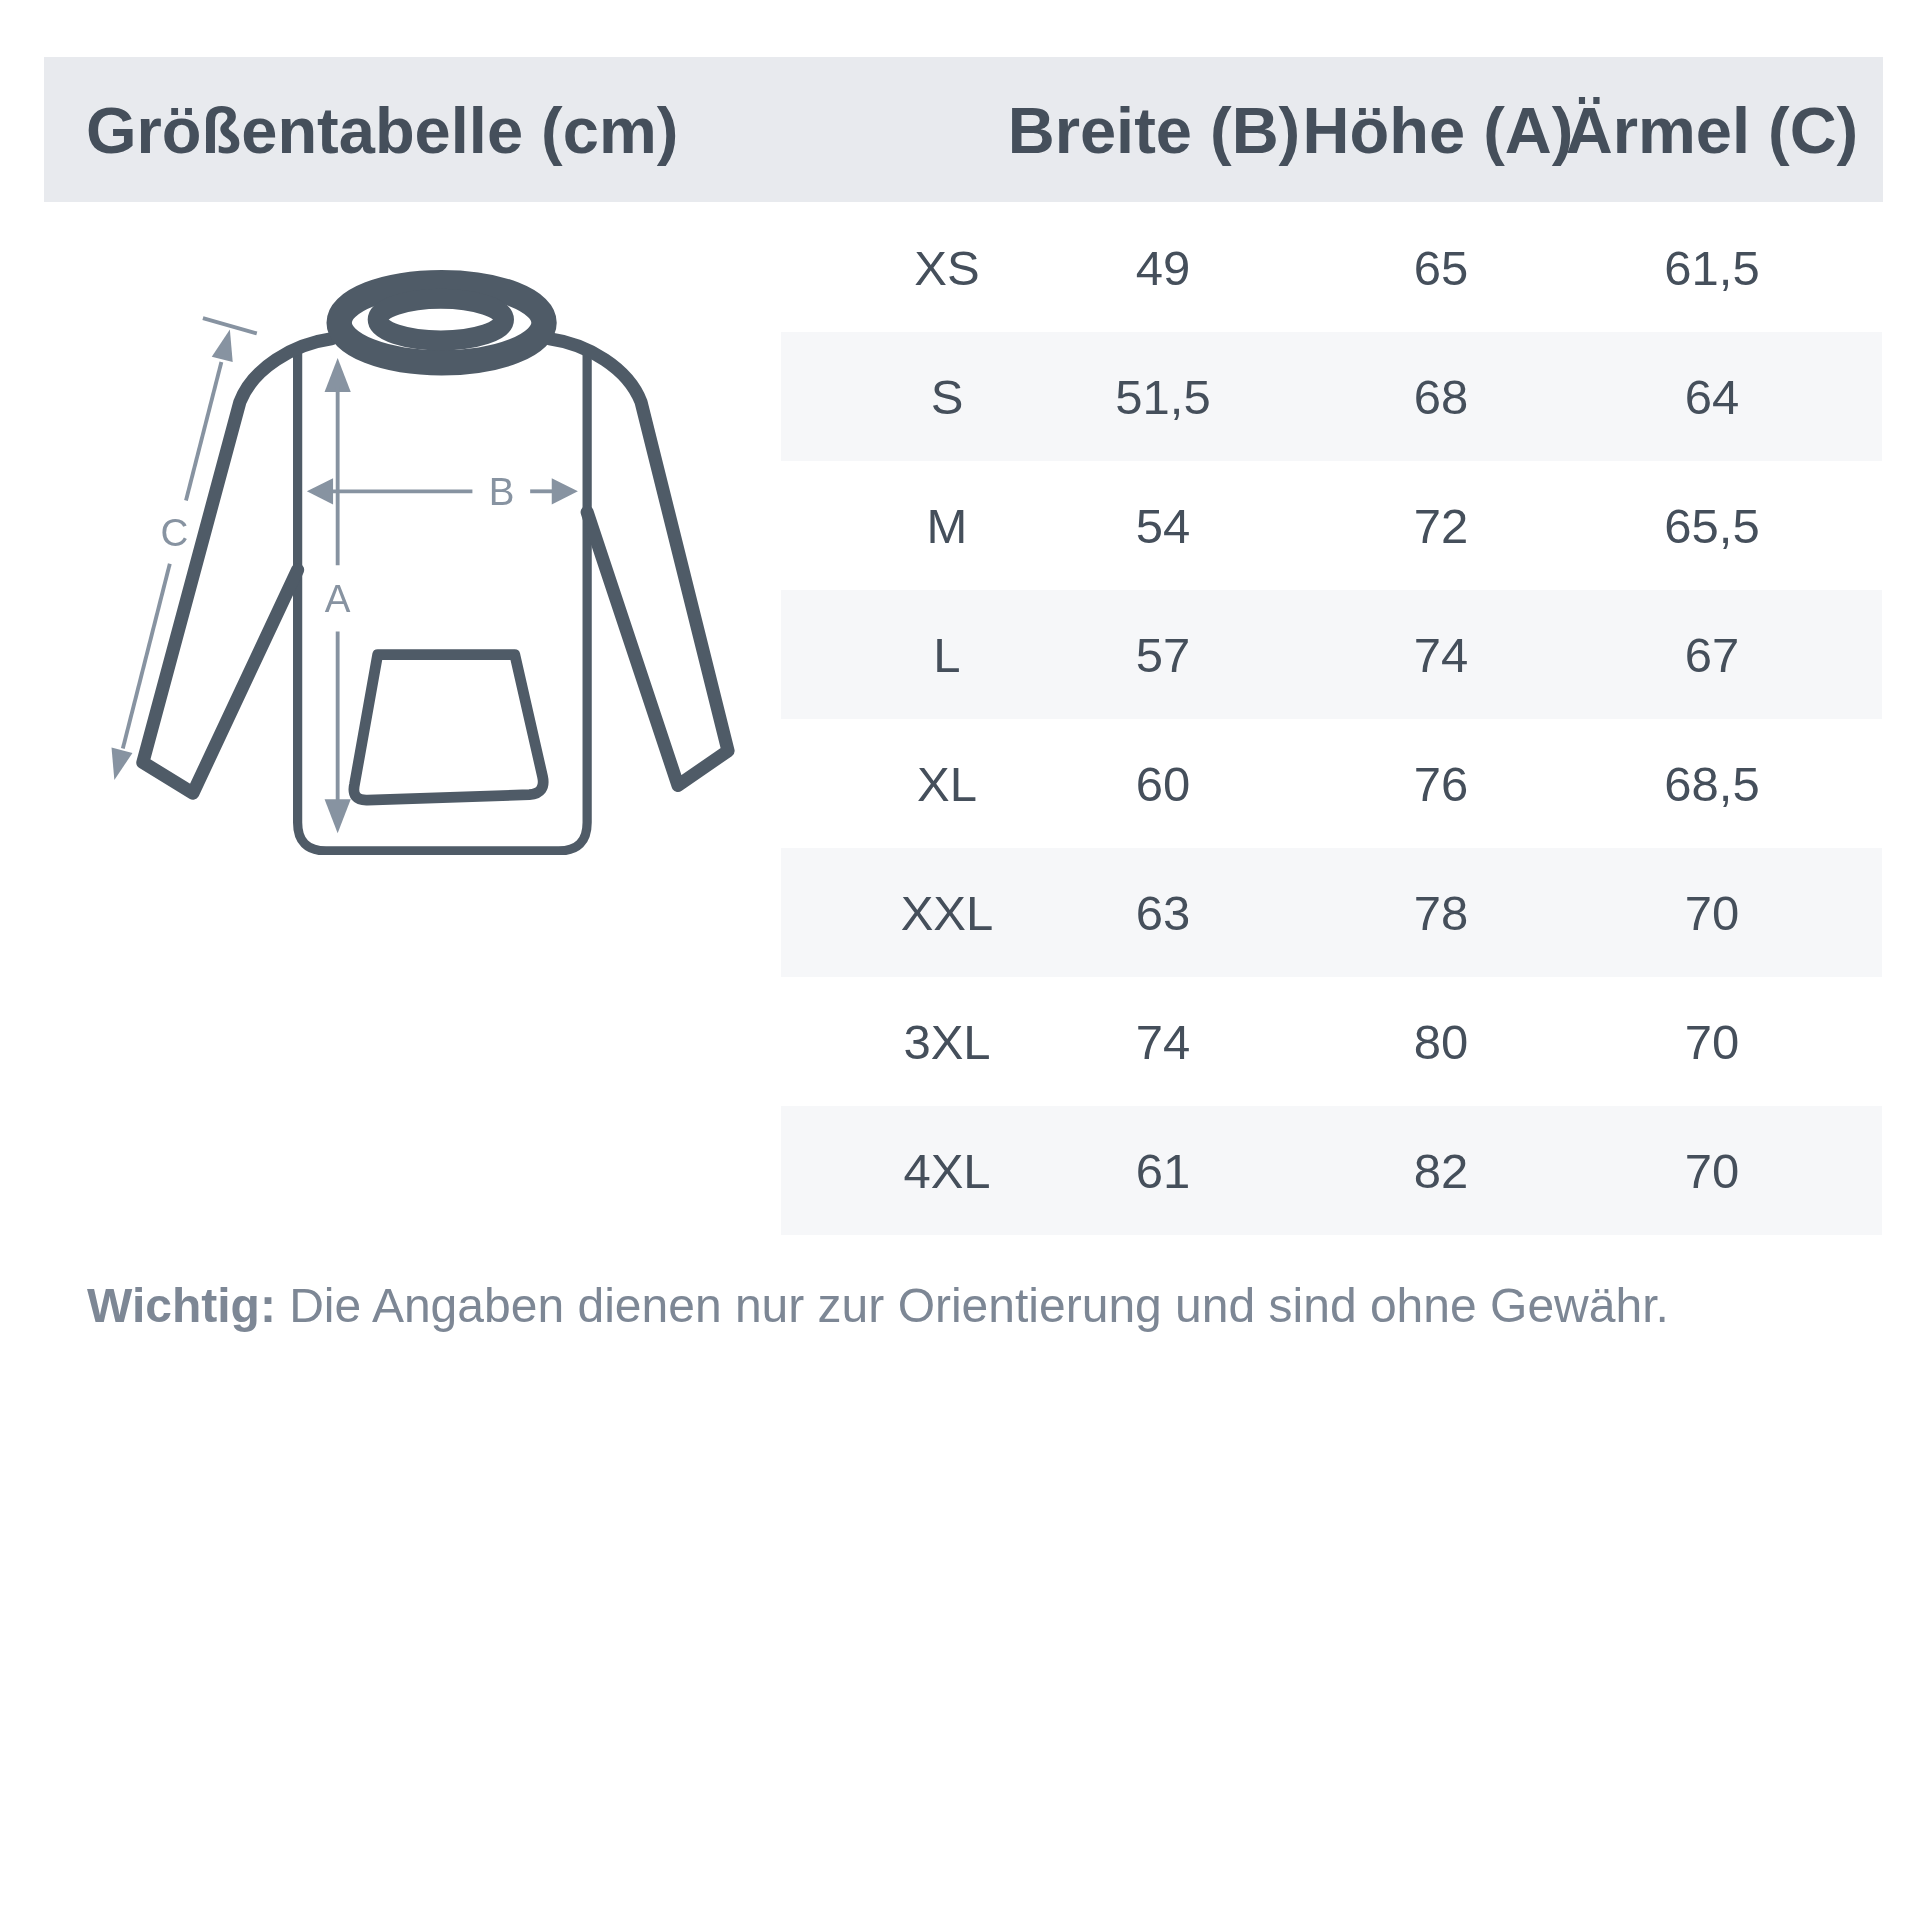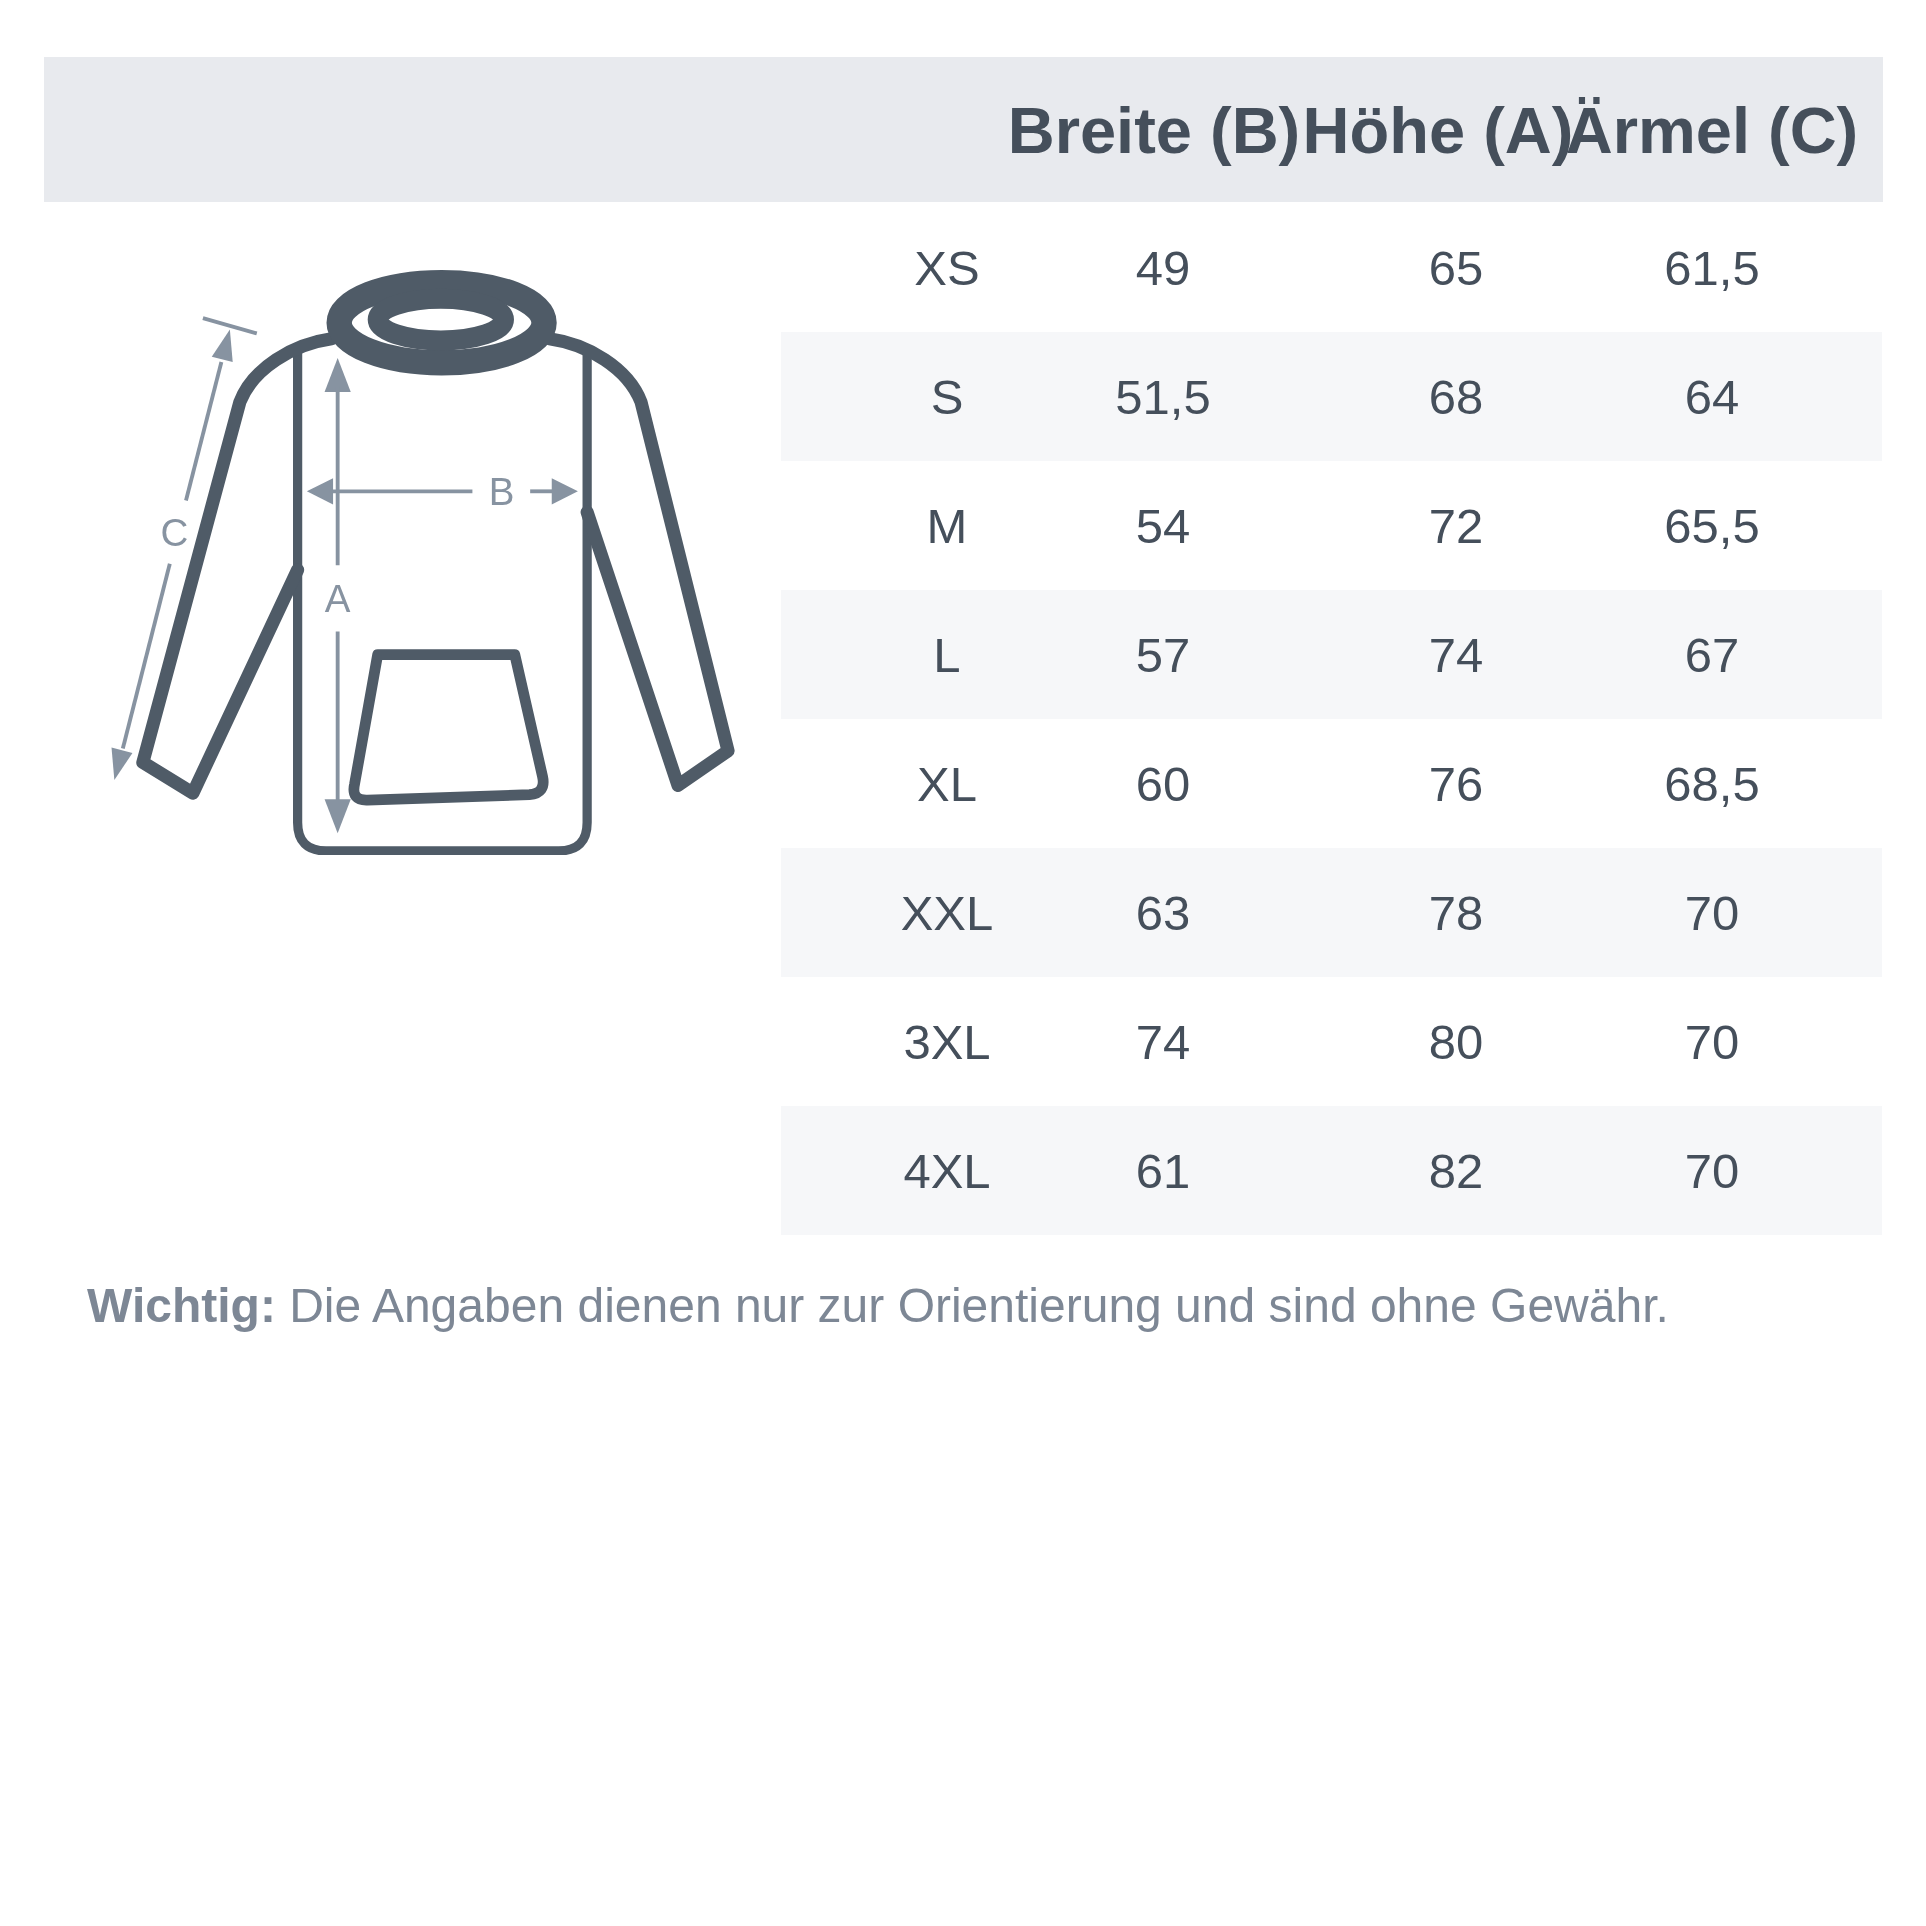--- a/index.html
+++ b/index.html
@@ -28,21 +28,21 @@
   
   .size-table { position:absolute; left:781px; top:203px; width:1101px; }
   .trow { position:relative; height:129px; }
   .trow.striped { background:var(--stripe_bg,#f6f7f9); }
   .cell {
     position:absolute; top:50%; transform:translate(-50%,-50%);
     font-size:49px; color:var(--text_dark,#454f5b); white-space:nowrap;
   }
   .cell.size { left:166px; }
   .cell.b { left:382px; }
-  .cell.a { left:675px; }
+  .cell.a { left:660px; }
   .cell.c { left:931px; }
 
   
   .note {
     position:absolute; left:87px; top:1269px; width:1765px;
     font-size:48px; line-height:74px; color:var(--note_text,#7d8795);
   }
   .note b { font-weight:bold; }
 
   
@@ -52,20 +52,21 @@
   .arrow-head { fill:var(--arrow,#8793a1); stroke:none; }
   .dim-letter {
     fill:var(--arrow,#8793a1); font-size:50px; text-anchor:middle;
     font-family:"Liberation Sans", sans-serif;
   }
 </style>
 </head>
 <body>
 
 <div class="header-bar">
+  <span class="title">Größentabelle (cm)</span>
   <span class="hcol b">Breite (B)</span>
   <span class="hcol a">Höhe (A)</span>
   <span class="hcol c">Ärmel (C)</span>
 </div>
 
 <svg class="hoodie" width="693" height="655" viewBox="0 0 900 850">
 
   <path class="ol" stroke-width="12" d="M 306,195 L 306,808 Q 306,845 343,845 L 645,845 Q 682,845 682,808 L 682,195"></path>
 
   <path class="ol" stroke-width="17" d="M 350,180 C 300,187 248,218 231,262 L 105,730 L 170,770 L 306,480"></path>

